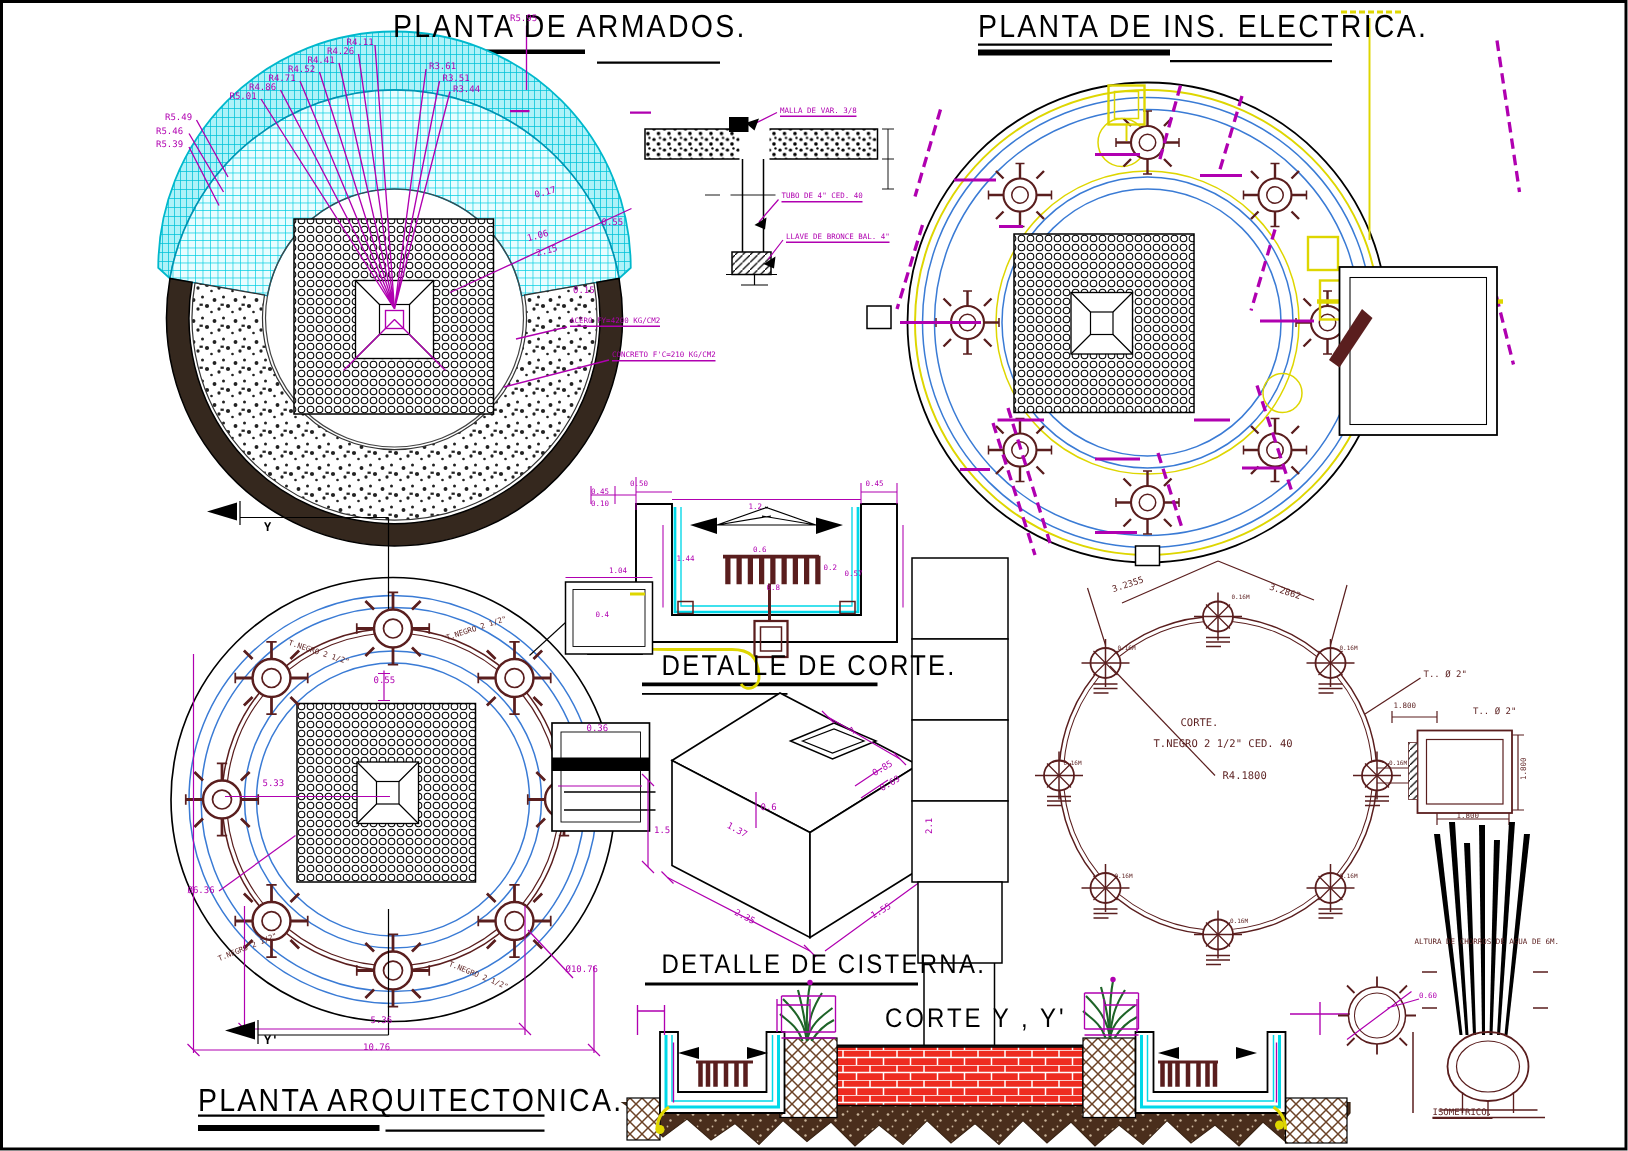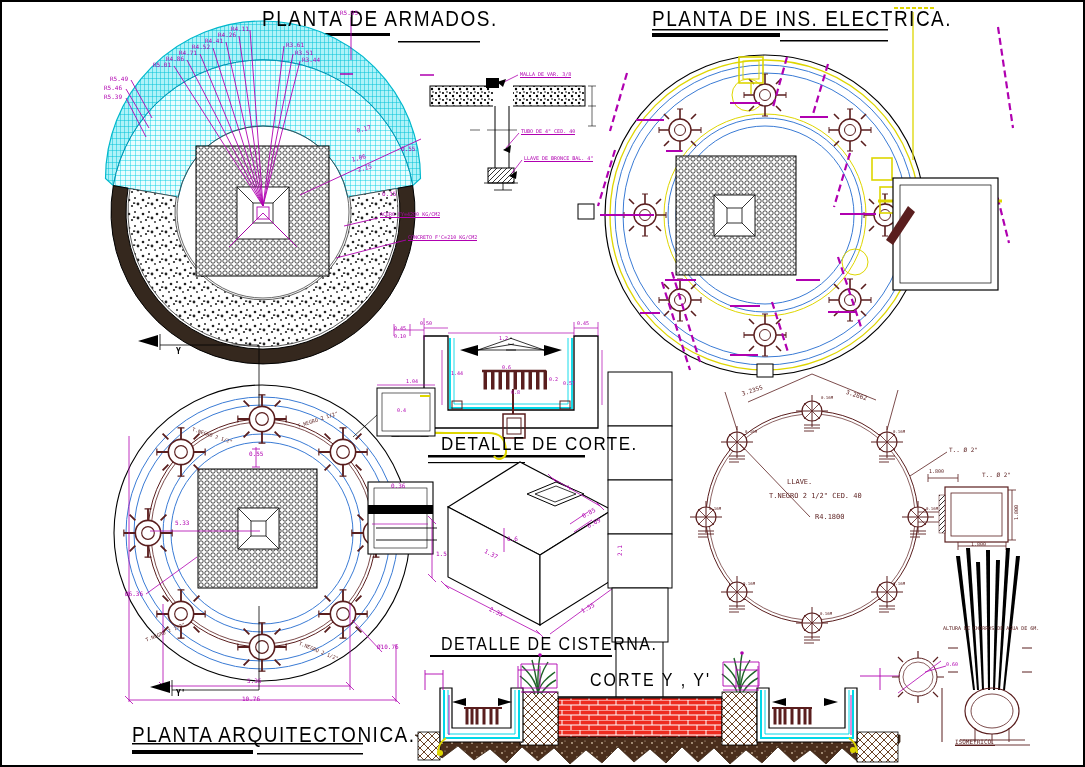--- a/index.html
+++ b/index.html
@@ -503,21 +503,21 @@
       <div class="lbl" style="left: 176px; top: 690px; color: rgb(0, 0, 0); font-size: 8px; font-weight: bold;">Y'</div>
       <div class="lbl" style="left: 566px; top: 486px; color: rgb(176, 0, 176); font-size: 6px; transform: rotate(-30deg);">1</div>
       <div class="lbl" style="left: 581px; top: 514px; color: rgb(176, 0, 176); font-size: 6px; transform: rotate(-30deg);">0.85</div>
       <div class="lbl" style="left: 586px; top: 524px; color: rgb(176, 0, 176); font-size: 6px; transform: rotate(-30deg);">0.69</div>
       <div class="lbl" style="left: 507px; top: 536px; color: rgb(176, 0, 176); font-size: 6px;">0.6</div>
       <div class="lbl" style="left: 486px; top: 548px; color: rgb(176, 0, 176); font-size: 6px; transform: rotate(28deg);">1.37</div>
       <div class="lbl" style="left: 436px; top: 551px; color: rgb(176, 0, 176); font-size: 6px;">1.5</div>
       <div class="lbl" style="left: 617px; top: 556px; color: rgb(176, 0, 176); font-size: 6px; transform: rotate(-90deg);">2.1</div>
       <div class="lbl" style="left: 491px; top: 606px; color: rgb(176, 0, 176); font-size: 6px; transform: rotate(27deg);">2.35</div>
       <div class="lbl" style="left: 580px; top: 609px; color: rgb(176, 0, 176); font-size: 6px; transform: rotate(-30deg);">1.55</div>
-      <div class="lbl" style="left: 787px; top: 479px; color: rgb(90, 30, 30); font-size: 7px;">LLAVE.</div>
+      <div class="lbl" style="left: 787px; top: 479px; color: rgb(90, 30, 30); font-size: 7px;">CORTE.</div>
       <div class="lbl" style="left: 769px; top: 493px; color: rgb(90, 30, 30); font-size: 7px;">T.NEGRO 2 1/2" CED. 40</div>
       <div class="lbl" style="left: 815px; top: 514px; color: rgb(90, 30, 30); font-size: 7px;">R4.1800</div>
       <div class="lbl" style="left: 741px; top: 391px; color: rgb(90, 30, 30); font-size: 6px; transform: rotate(-18deg);">3.2355</div>
       <div class="lbl" style="left: 847px; top: 389px; color: rgb(90, 30, 30); font-size: 6px; transform: rotate(18deg);">3.2862</div>
       <div class="lbl" style="left: 949px; top: 447px; color: rgb(90, 30, 30); font-size: 6px;">T.. Ø 2"</div>
       <div class="lbl" style="left: 982px; top: 472px; color: rgb(90, 30, 30); font-size: 6px;">T.. Ø 2"</div>
       <div class="lbl" style="left: 929px; top: 469px; color: rgb(90, 30, 30); font-size: 5px;">1.800</div>
       <div class="lbl" style="left: 1014px; top: 520px; color: rgb(90, 30, 30); font-size: 5px; transform: rotate(-90deg);">1.800</div>
       <div class="lbl" style="left: 971px; top: 542px; color: rgb(90, 30, 30); font-size: 5px;">1.800</div>
       <div class="lbl" style="left: 821px; top: 396px; color: rgb(90, 30, 30); font-size: 4px;">0.16M</div>

